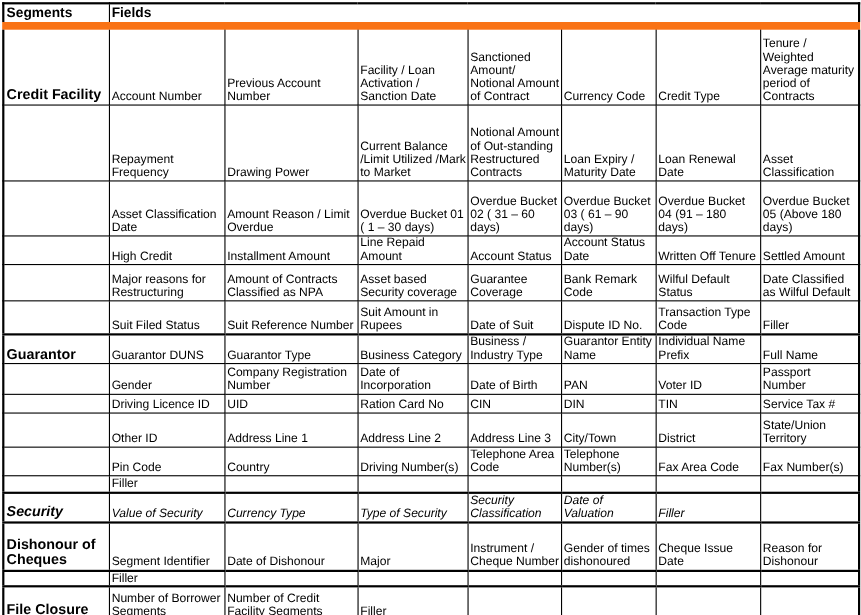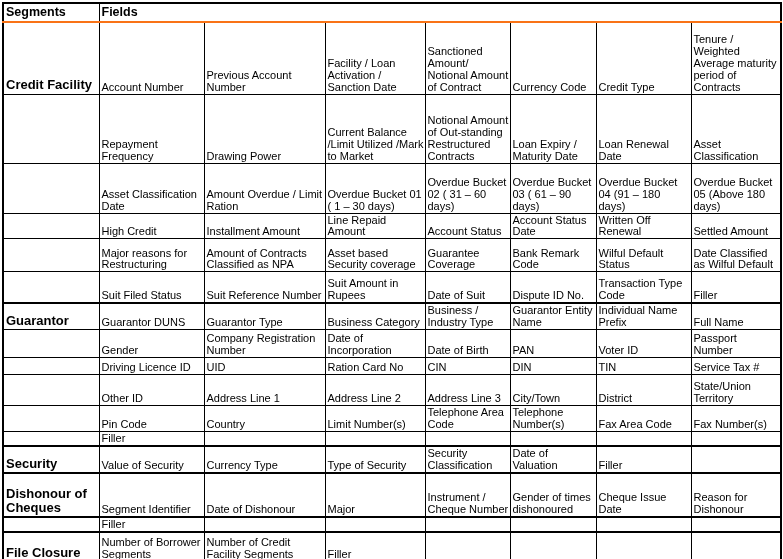--- a/index.html
+++ b/index.html
@@ -28,21 +28,21 @@
     border: 1px solid #000000;
     vertical-align: bottom;
     text-align: left;
     padding: 0 1px 1px 2px;
     line-height: 1.09;
     overflow: hidden;
     word-wrap: break-word;
   }
   table.grid thead tr { height: 19px; }
   table.grid thead th {
-    border-bottom: 2px solid #f97316;
+    border-bottom: 7px solid #f97316;
     font-weight: bold;
     font-size: 12.5px;
     vertical-align: middle;
     padding-top: 1px;
   }
   th.seg-h { padding-left: 4px; }
   th.fields-h { text-align: center; margin-top: 41px; }
   td.seg {
     font-weight: bold;
     font-size: 13px;
@@ -89,35 +89,35 @@
           <td>Drawing Power</td>
           <td>Current Balance /Limit Utilized /Mark to Market</td>
           <td>Notional Amount of Out-standing Restructured Contracts</td>
           <td>Loan Expiry / Maturity Date</td>
           <td>Loan Renewal Date</td>
           <td>Asset Classification</td>
         </tr>
         <tr style="height: 50px;">
           <td class="seg"></td>
           <td>Asset Classification Date</td>
-          <td>Amount Overdue / Limit Ration</td>
+          <td>Amount Reason / Limit Overdue</td>
           <td>Overdue Bucket 01 ( 1 – 30 days)</td>
           <td>Overdue Bucket 02 ( 31 – 60 days)</td>
           <td>Overdue Bucket 03 ( 61 – 90 days)</td>
           <td>Overdue Bucket 04 (91 – 180 days)</td>
           <td>Overdue Bucket 05 (Above 180 days)</td>
         </tr>
         <tr style="height: 19px;">
           <td class="seg"></td>
           <td>High Credit</td>
           <td>Installment Amount</td>
           <td>Line Repaid Amount</td>
           <td>Account Status</td>
           <td>Account Status Date</td>
-          <td>Written Off Renewal</td>
+          <td>Written Off Tenure</td>
           <td>Settled Amount</td>
         </tr>
         <tr style="height: 33px;">
           <td class="seg"></td>
           <td>Major reasons for Restructuring</td>
           <td>Amount of Contracts Classified as NPA</td>
           <td>Asset based Security coverage</td>
           <td>Guarantee Coverage</td>
           <td>Bank Remark Code</td>
           <td>Wilful Default Status</td>
@@ -170,37 +170,37 @@
           <td>Address Line 2</td>
           <td>Address Line 3</td>
           <td>City/Town</td>
           <td>District</td>
           <td>State/Union Territory</td>
         </tr>
         <tr style="height: 23px;">
           <td class="seg"></td>
           <td>Pin Code</td>
           <td>Country</td>
-          <td>Limit Number(s)</td>
+          <td>Driving Number(s)</td>
           <td>Telephone Area Code</td>
           <td>Telephone Number(s)</td>
           <td>Fax Area Code</td>
           <td>Fax Number(s)</td>
         </tr>
         <tr style="height: 15px;">
           <td class="seg"></td>
           <td>Filler</td>
           <td></td>
           <td></td>
           <td></td>
           <td></td>
           <td></td>
           <td></td>
         </tr>
-        <tr class="thick-top" style="height: 16px;">
+        <tr class="thick-top" style="height: 16px; font-style: italic;">
           <td class="seg">Security</td>
           <td>Value of Security</td>
           <td>Currency Type</td>
           <td>Type of Security</td>
           <td>Security Classification</td>
           <td>Date of Valuation</td>
           <td>Filler</td>
           <td></td>
         </tr>
         <tr class="thick-top" style="height: 44px;">

